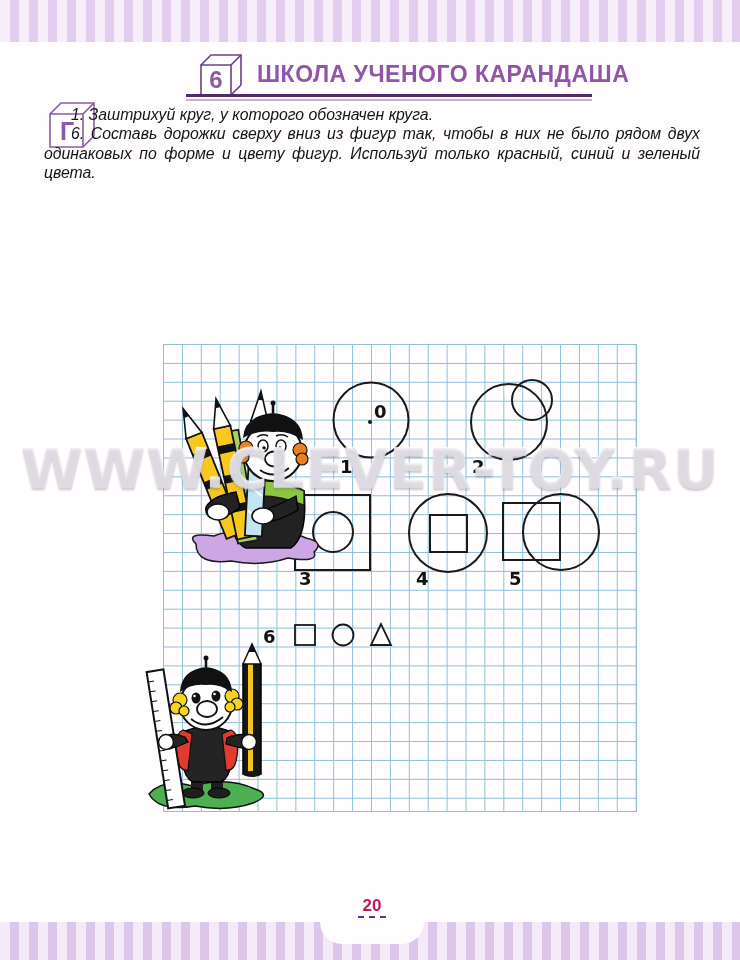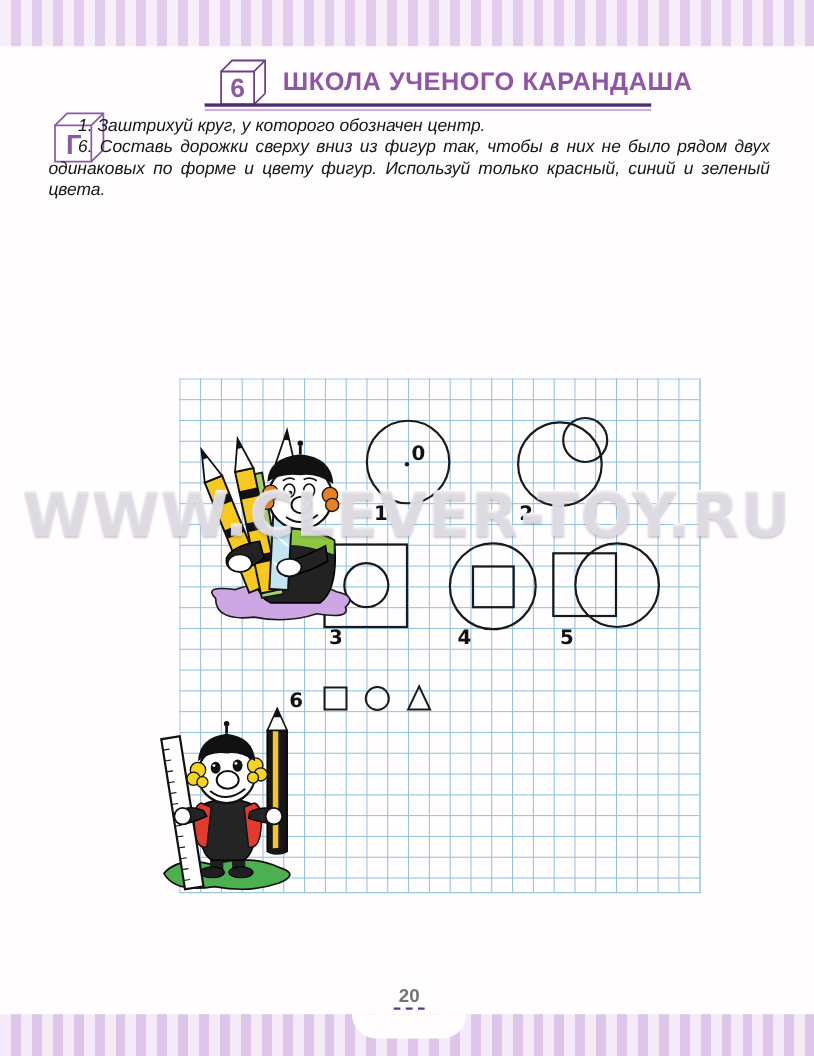--- a/index.html
+++ b/index.html
@@ -21,21 +21,21 @@
     background:repeating-linear-gradient(90deg,
       #f5eaf8 0px, #f5eaf8 10px,
       #ddc6ea 10px, #ddc6ea 19px);
   }
   .notch {
     position:absolute; left:320px; top:922px; width:104px; height:22px;
     background:#fffdfe; border-radius:0 0 40px 40px;
   }
   .page-number {
     position:absolute; left:320px; top:896px; width:104px;
-    text-align:center; font-size:17px; font-weight:bold; color:#737373;
+    text-align:center; font-size:17px; font-weight:bold; color:#be185d;
   }
   .page-number span { border-bottom:2px dashed #4b3e8e; padding:0 5px 1px; }
 
   
   .hdr-cube { position:absolute; left:198px; top:52px; }
   .hdr-title {
     position:absolute; left:257px; top:61px; width:400px;
     font-size:23px; font-weight:bold; letter-spacing:.5px; color:#9155a8;
     white-space:nowrap;
   }
@@ -100,21 +100,21 @@
   <svg class="sec-cube" width="52" height="52" viewBox="0 0 52 52">
     <g stroke="#8b5aa5" stroke-width="1.6" fill="#fff">
       <path d="M4,14 L15,3 L48,3 L48,36" fill="none"></path>
       <path d="M4,14 L37,14 L37,47 L4,47 Z"></path>
       <path d="M37,14 L48,3 M37,47 L48,36" fill="none"></path>
     </g>
     <text class="cube-letter" x="21" y="40" font-size="25" text-anchor="middle">Г</text>
   </svg>
 
   <div class="tasks">
-    <p><span class="t-it"><span>1.</span> <span>Заштрихуй круг, у которого обозначен центр.</span></span><span></span></p>
+    <p><span class="t-it"><span>1.</span> <span>Заштрихуй круг, у которого обозначен круга.</span></span><span></span></p>
     <p><span class="t-it"><span>6.</span> <span>Составь дорожки сверху вниз из фигур так, чтобы в них не было рядом двух одинаковых по форме и цвету фигур. Используй только красный, синий и зеленый цвета.</span></span><span></span></p>
   </div>
 
   <div class="grid">
     <svg width="474" height="468" viewBox="0 0 474 468">
 
       <g>
         <circle class="shape" cx="208" cy="76" r="37.5" stroke-width="2"></circle>
         <circle cx="207" cy="78" r="2" fill="#1a1a1a"></circle>
         <text class="fig-label" x="211" y="74" font-size="13">0</text>

